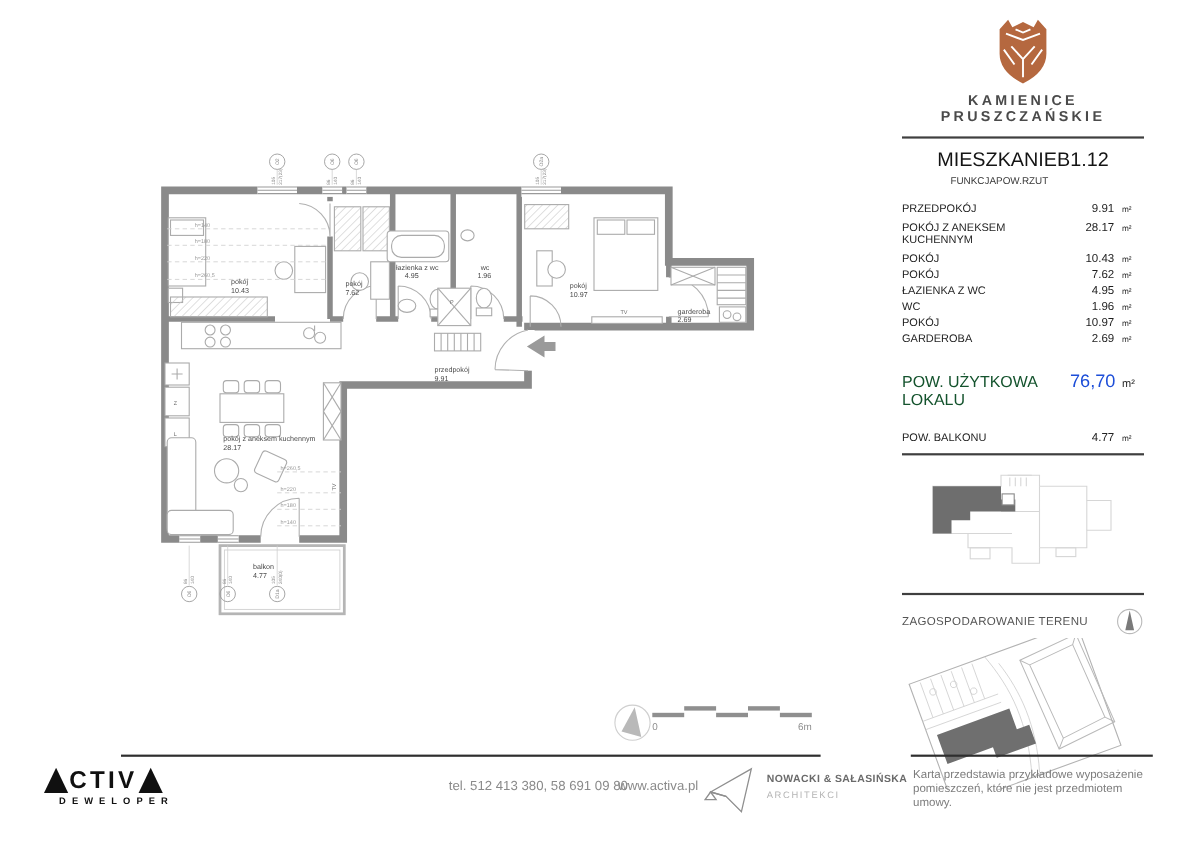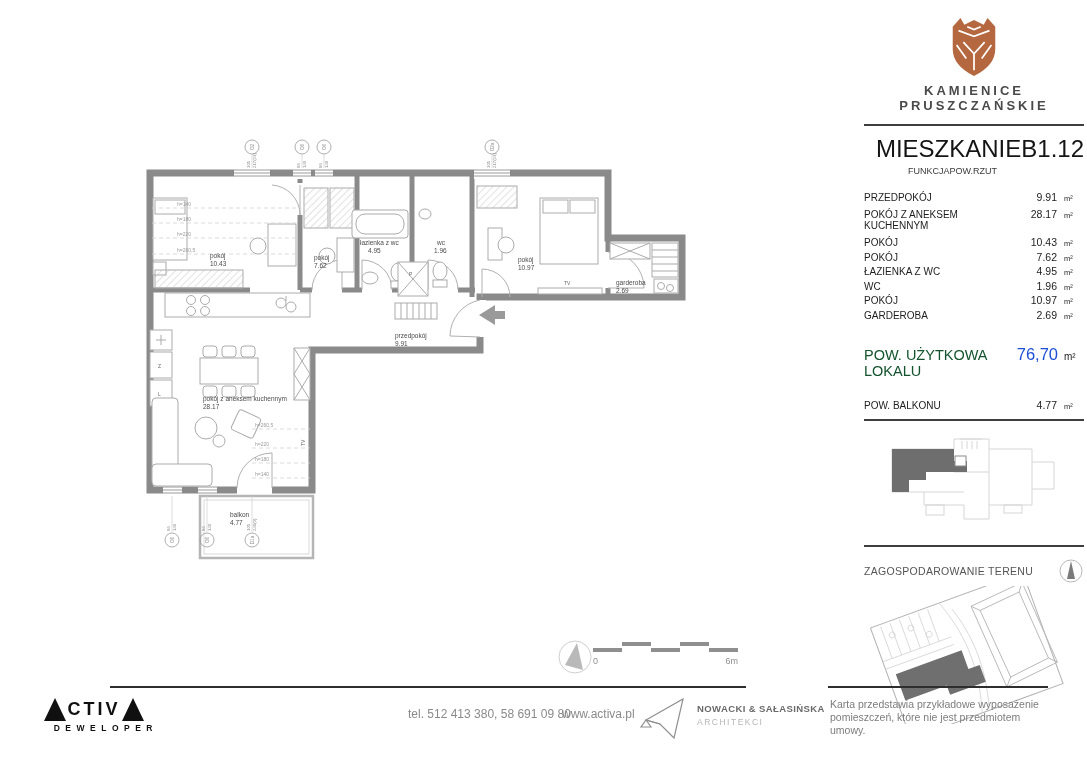--- a/index.html
+++ b/index.html
@@ -1,24 +1,24 @@
 <!DOCTYPE html>
 <html><head>
 <meta charset="utf-8">
 <style>
   html,body{margin:0;padding:0;background:#fff;}
   body{font-family:"Liberation Sans",sans-serif;color:#222;}
   #page{position:relative;width:1087px;height:768px;background:#fff;overflow:hidden;}
 
   
-  .panel{position:absolute;left:864px;top:0;width:220px;}
+  .panel{position:absolute;left:820px;top:0;width:220px;}
   .logo-svg{display:block;margin:16px auto 5px;}
   .brand{ text-align:center;font-size:13px;font-weight:bold;letter-spacing:3px;color:#4a4a4a;line-height:15px;}
   .rule{border:none;border-top:2px solid #3f3f3f;margin:11px 0 0;}
-  .apt-row{display:flex;justify-content:flex-end;margin-top:9px;font-size:24px;color:#141414;}
+  .apt-row{display:flex;justify-content:center;margin-top:9px;font-size:18px;color:#141414;}
   .cols-row{display:flex;justify-content:flex-start;margin-top:3px;font-size:9px;color:#3a3a3a;margin-left:44px;}
   .rooms{margin-top:15px;}
   .room-row{display:grid;grid-template-columns:1fr 46px 20px;align-items:baseline;margin-bottom:2.5px;}
   .room-row.gap{margin-bottom:5px;}
   .room-name{font-size:10px;color:#1d1d1d;}
   .room-val{font-size:10.5px;text-align:right;padding-right:7px;color:#1d1d1d;}
   .room-unit{font-size:7.5px;color:#1d1d1d;}
   .totals{margin-top:24px;}
   .tot-main{display:grid;grid-template-columns:1fr 52px 20px;align-items:baseline;}
   .tot-main .lbl{font-size:14.5px;color:#14532d;}
@@ -30,21 +30,21 @@
   .tot-sub .unit{font-size:7.5px;}
   .sec-head{display:flex;justify-content:space-between;align-items:center;margin-top:11px;font-size:10.5px;color:#555;letter-spacing:0.3px;}
   .mini-wrap{margin-top:6px;}
 
   
   .fline{position:absolute;top:686px;border-top:2px solid #2e2e2e;}
   .fline.a{left:110px;width:636px;}
   .fline.b{left:828px;width:220px;}
   .activa{position:absolute;left:30px;top:697px;width:128px;}
   .activa-name{display:flex;align-items:flex-end;justify-content:center;gap:1px;}
-  .activa-name .word{font-size:18px;font-weight:800;letter-spacing:3px;color:#101010;line-height:24px;}
+  .activa-name .word{font-size:22px;font-weight:800;letter-spacing:3px;color:#101010;line-height:24px;}
   .tri{width:0;height:0;border-left:11px solid transparent;border-right:11px solid transparent;border-bottom:23px solid #101010;}
   .activa-sub{margin-top:2px;text-align:right;font-size:8.5px;font-weight:bold;letter-spacing:5.5px;color:#101010;}
   .f-text{position:absolute;top:707px;font-size:12px;color:#8a8a8a;white-space:nowrap;}
   .arch{position:absolute;left:697px;top:703px;}
   .arch .l1{font-size:9.5px;font-weight:bold;color:#6a6a6a;letter-spacing:0.4px;}
   .arch .l2{font-size:8.5px;color:#b5b5b5;letter-spacing:1.5px;margin-top:3px;}
   .disclaimer{position:absolute;left:830px;top:698px;width:218px;font-size:10.5px;color:#7d7d7d;line-height:13px;}
 </style>
 </head>
 <body>

